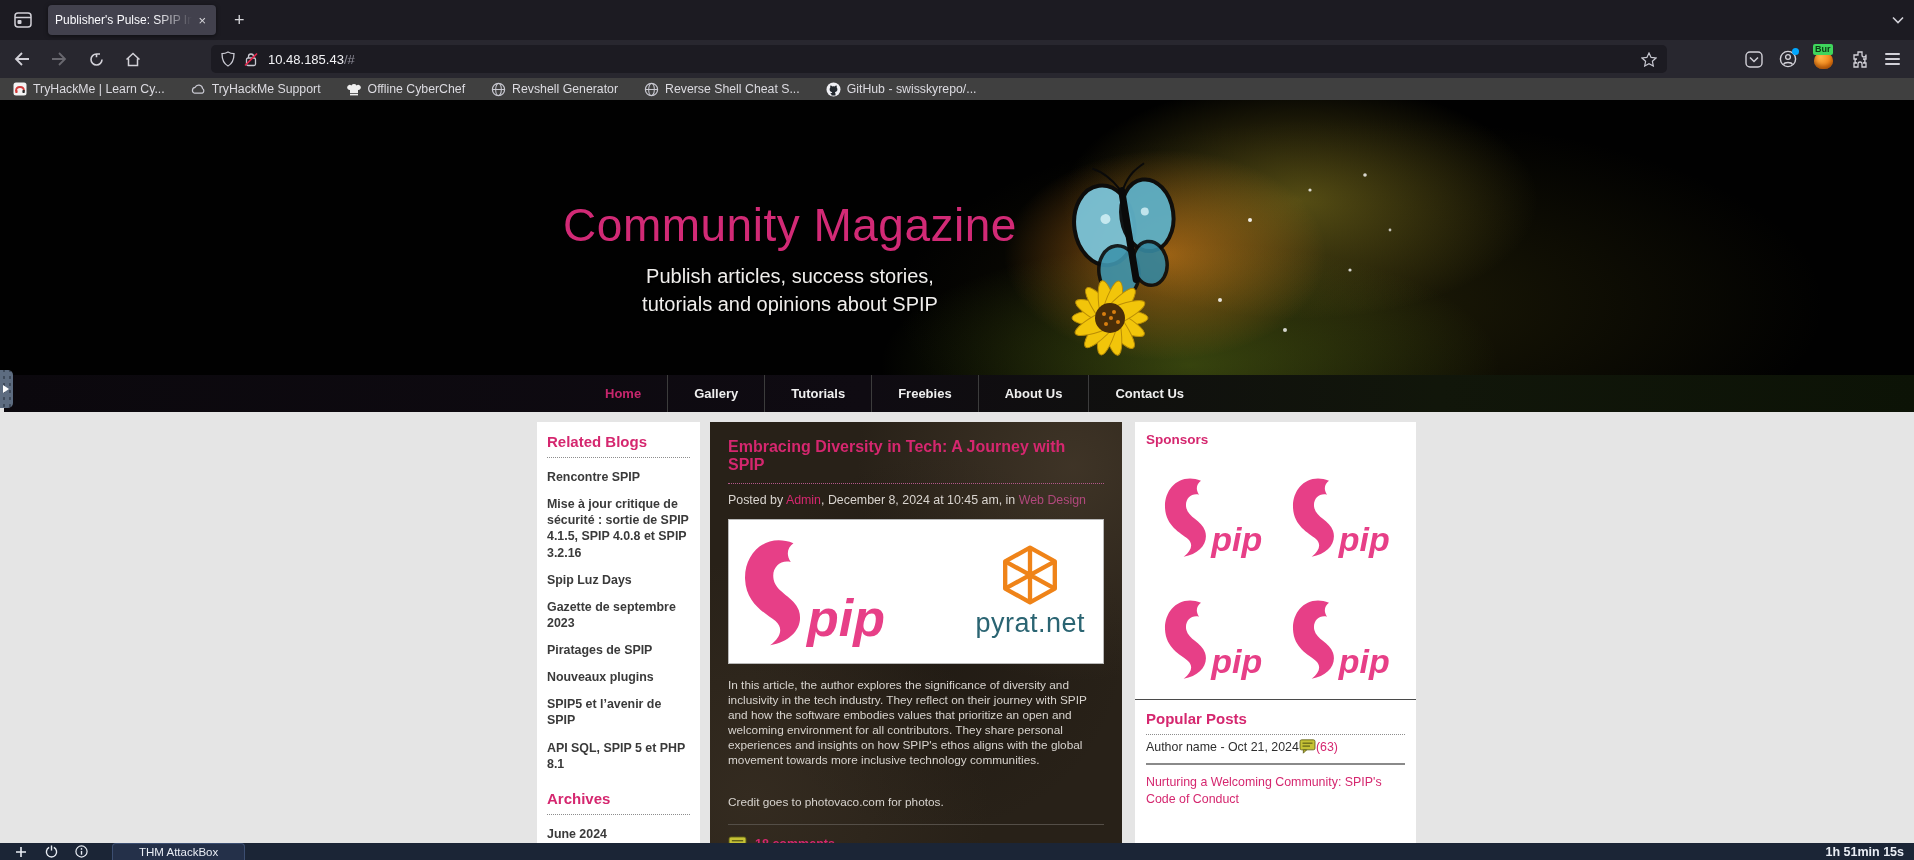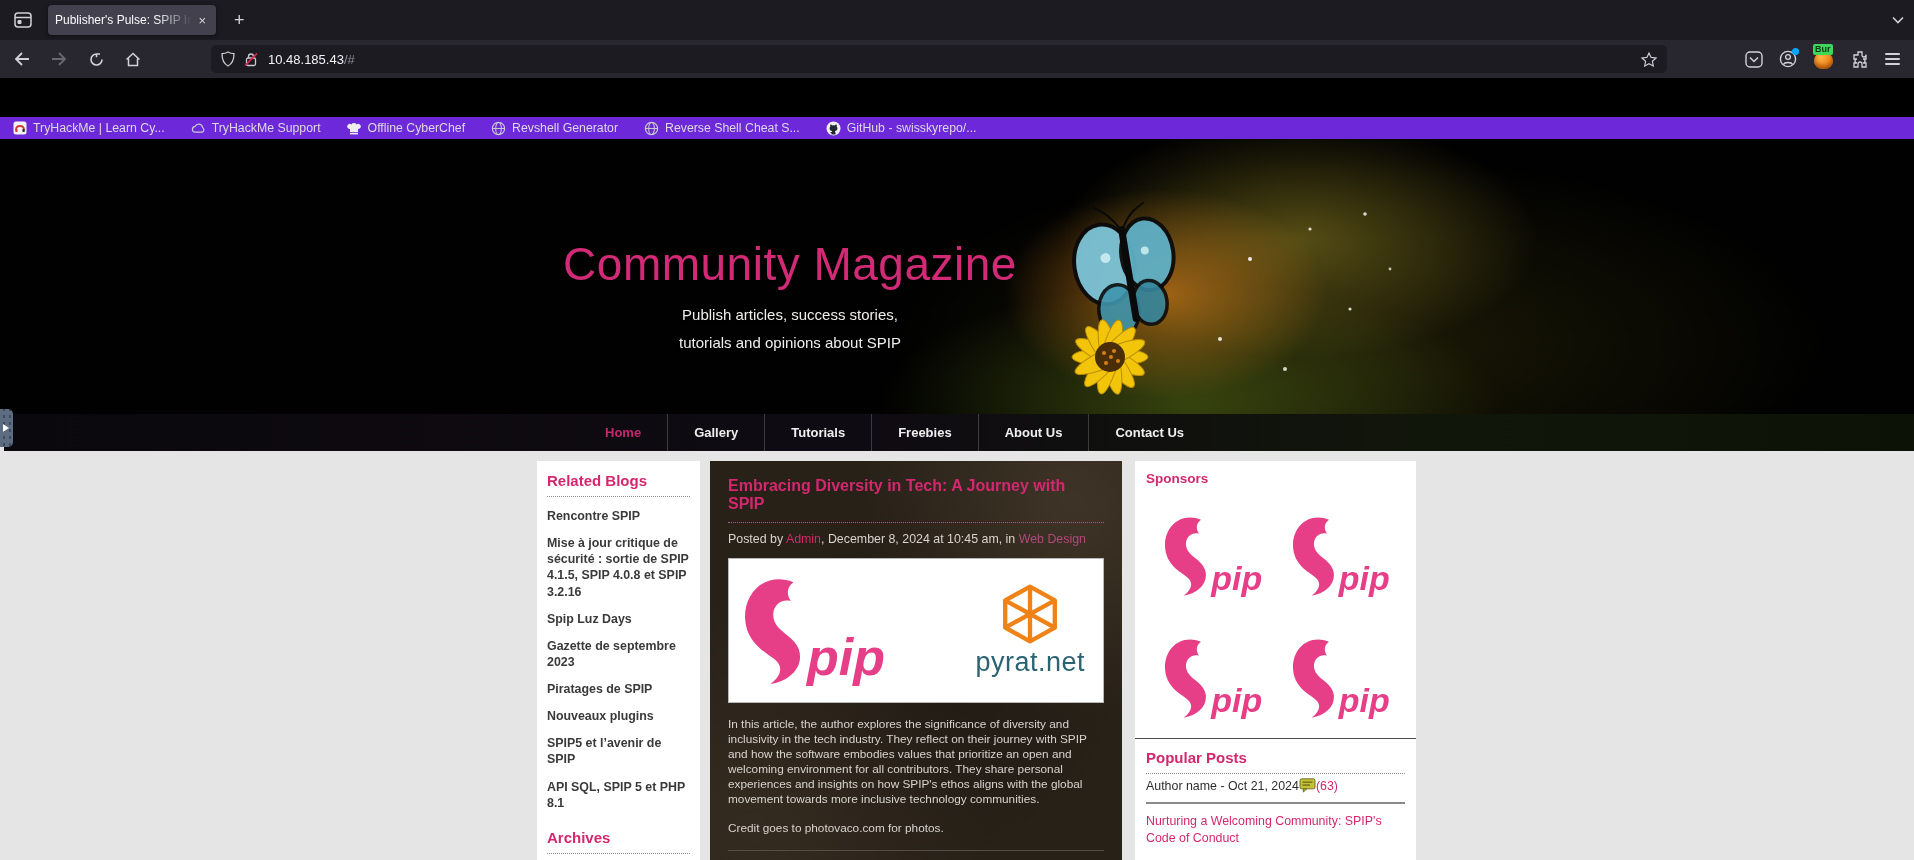--- a/index.html
+++ b/index.html
@@ -37,36 +37,36 @@
   .proxy-wrap { position:relative; width:22px; height:22px; }
   .proxy-ball { position:absolute; left:1px; top:4px; width:19px; height:17px; border-radius:50% 50% 46% 46%;
     background:radial-gradient(circle at 35% 30%, #ffb347, #ef7f12 70%); box-shadow:inset 0 -3px 4px rgba(120,50,0,.6); }
   .proxy-badge { position:absolute; left:0; top:-4px; background:#3fd65c; color:#0c3a14; font-size:9px; font-weight:bold;
     padding:0 2px; border-radius:2px; line-height:11px; }
   .acct-wrap { position:relative; }
   .acct-dot { position:absolute; right:-2px; top:-2px; width:7px; height:7px; border-radius:50%; background:#00a7ff; }
   .hamburger { display:flex; flex-direction:column; gap:3px; }
   .hamburger i { width:15px; height:2px; background:#d2d1d8; border-radius:1px; }
   
-  .bookmarks { height:22px; background:#6d28d9; display:flex; align-items:center; padding-left:12px; gap:26px;margin-top:39px; }
+  .bookmarks { height:22px; background:#404040; display:flex; align-items:center; padding-left:12px; gap:26px; }
   .bm { display:flex; align-items:center; gap:6px; color:#dcdbe1; font-size:12.3px; }
   .bm-ico { width:15px; height:15px; display:flex; align-items:center; justify-content:center; }
   
   .page { position:relative; width:1914px; height:743px; background:#e5e5e5; overflow:hidden; }
   .site-header { position:absolute; top:0; left:0; width:1914px; height:275px; overflow:hidden;
     background:
       radial-gradient(230px 150px at 1165px 155px, rgba(255,150,30,.55), transparent 70%),
       radial-gradient(340px 170px at 1300px 100px, rgba(195,175,45,.40), transparent 70%),
       radial-gradient(430px 170px at 1190px 265px, rgba(135,175,35,.33), transparent 72%),
       radial-gradient(620px 250px at 1360px 205px, rgba(125,115,25,.22), transparent 75%),
       #010101; }
   .header-art { position:absolute; pointer-events:none; }
   .header-text { position:absolute; top:98px; left:440px; width:700px; text-align:center; }
   .site-title { font-size:46px; font-weight:500; letter-spacing:.5px; line-height:54px; }
-  .tagline { font-size:15px; line-height:28px; margin-top:10px; color:#f0eeec; text-shadow:0 1px 2px #000; }
+  .tagline { font-size:20px; line-height:28px; margin-top:10px; color:#f0eeec; text-shadow:0 1px 2px #000; }
   .site-nav { position:absolute; top:275px; left:4px; width:1914px; height:37px;
     background:linear-gradient(90deg,#0b080d 0%,#0f0b12 45%,#11160a 75%,#0c1306 100%);
     display:flex; align-items:center; }
   .nav-inner { display:flex; margin-left:575px; height:100%; align-items:center; }
   .nav-item { padding:0 26px; font-size:13px; font-weight:bold; color:#efefef; line-height:37px; }
   .nav-item + .nav-item { border-left:1px solid #3c3c3c; }
   
   .col { position:absolute; top:322px; background:#fff; overflow:hidden; }
   .col-left { left:537px; width:163px; height:421px; padding:11px 10px; }
   .col-right { left:1135px; width:281px; height:421px; padding:8px 11px; }
@@ -88,21 +88,21 @@
   .byline .plink { font-weight:normal; }
   .article-img {
     margin-top:12px; width:100%; height:145px; background:#fff; border:1px solid #b9b9b9;
     display:flex; align-items:center; justify-content:space-between; padding:6px 18px 6px 10px;
   }
   .spip-logo { display:flex; align-items:flex-end; }
   .spip-word { font-style:italic; font-weight:bold; margin-left:-14px; }
   .pyrat { display:flex; flex-direction:column; align-items:center; gap:2px; }
   .pyrat-word { font-size:27px; letter-spacing:.5px; }
   .body-text { margin-top:14px; font-size:11.8px; line-height:1.28; color:#d8d4cf; }
-  .credit { margin-top:13px; font-size:11.8px; color:#d8d4cf; }
+  .credit { margin-top:26px; font-size:11.8px; color:#d8d4cf; }
   .article hr { border:none; border-top:1px solid #544e47; margin:15px 0 11px; }
   .comments-row { display:flex; align-items:center; gap:8px; font-size:12.5px; font-weight:bold; }
   
   .sponsor-h { font-size:13.5px; font-weight:bold; margin:2px 0 4px; }
   .sponsor-grid { display:grid; grid-template-columns:1fr 1fr; row-gap:22px; padding:8px 2px 16px; }
   .sponsor-cell { display:flex; align-items:flex-end; justify-content:center; height:100px; }
   .sp-word { font-style:italic; font-weight:bold; font-size:34px; margin-left:-10px; }
   .right-divider { border:none; border-top:1px solid #4a4a4a; margin:2px -11px 10px; }
   .pp-h { font-size:15px; font-weight:bold; }
   .pp-link { display:block; font-size:12.4px; line-height:1.35; margin-top:9px; }

